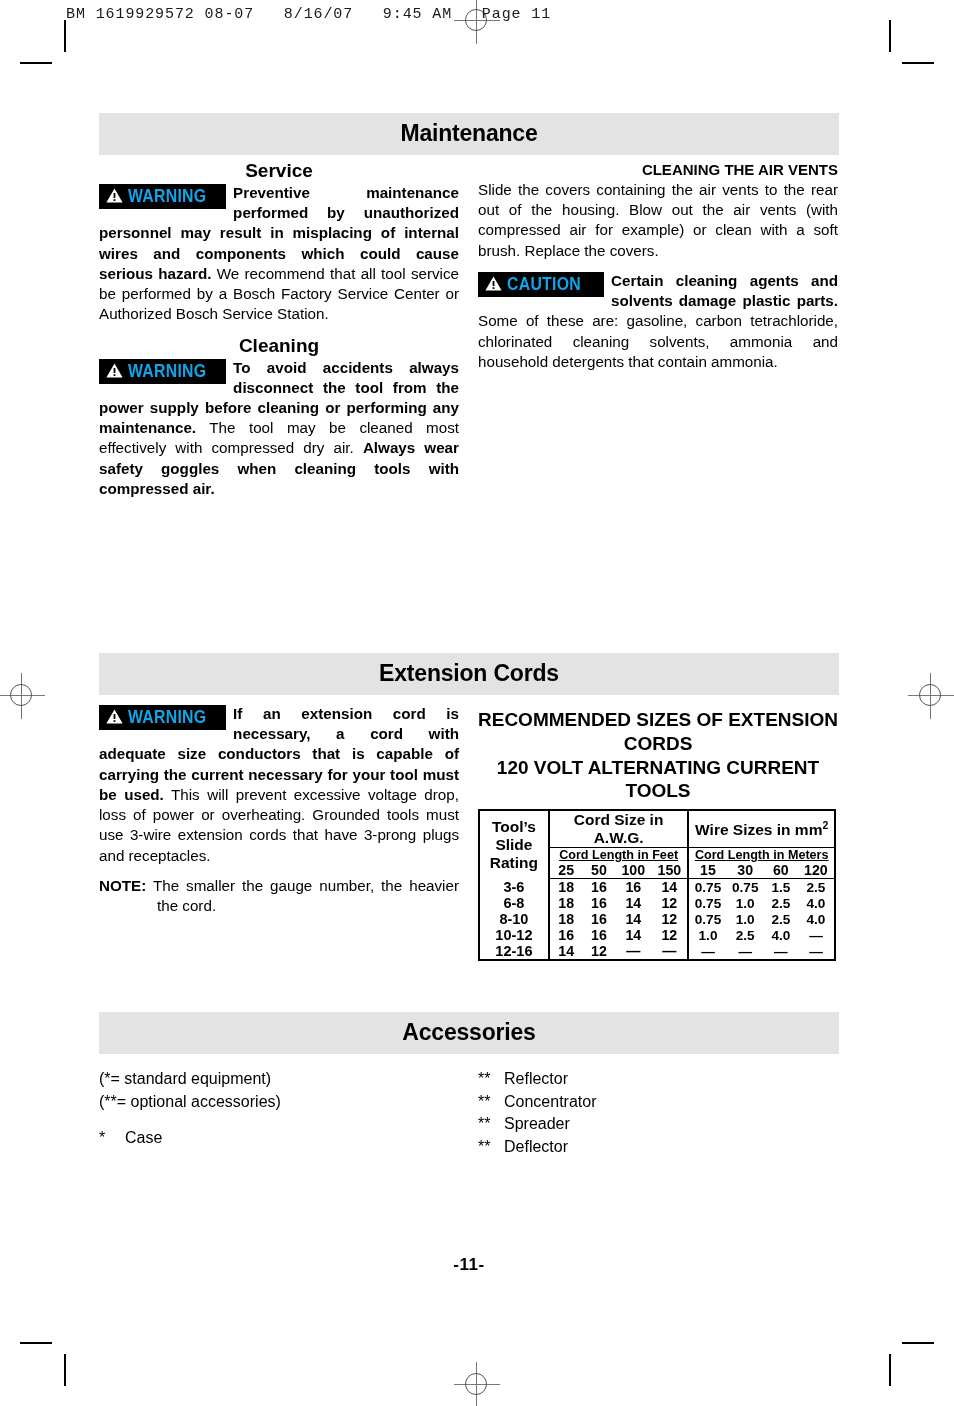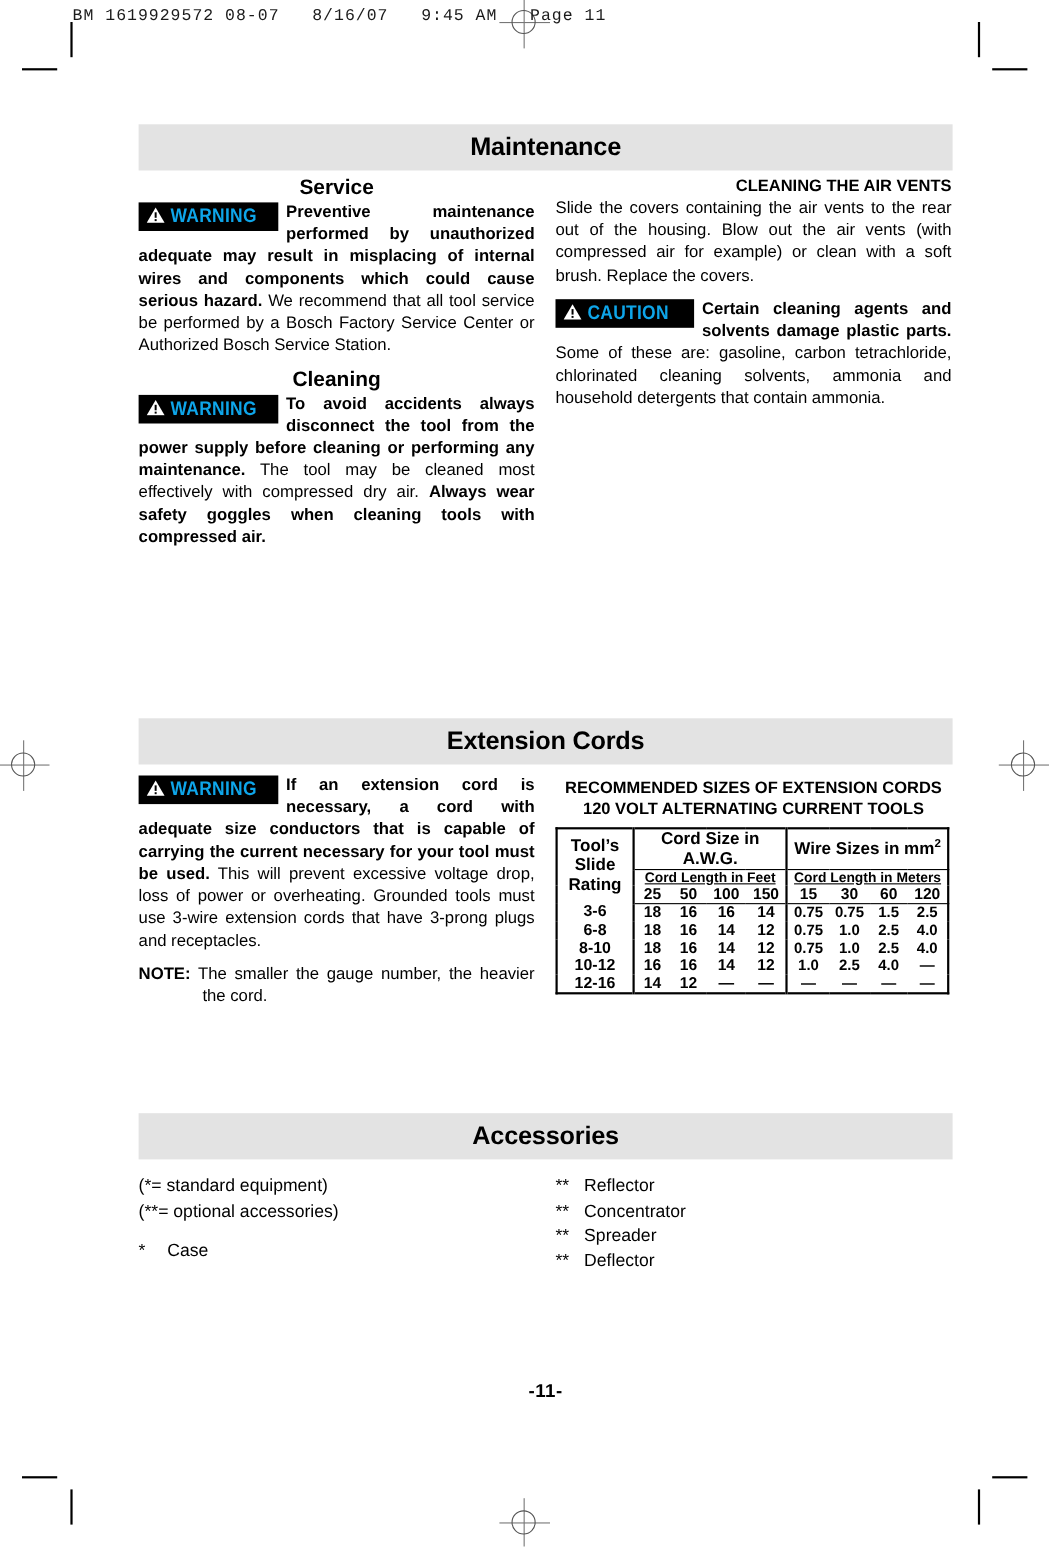--- a/index.html
+++ b/index.html
@@ -61,21 +61,21 @@
     font-family: "Liberation Mono", monospace;
     font-size: 15px;
     letter-spacing: 0.9px;
     color: #1a1a1a;
     white-space: pre;
   }
 
   
   .page {
     position: absolute;
-    left: 126px;
+    left: 99px;
     top: 0;
     width: 740px;
     height: 1212px;
   }
 
   .section-bar {
     background: #e3e3e3;
     text-align: center;
     font-size: 23px;
     font-weight: bold;
@@ -153,21 +153,21 @@
     margin: 0;
     padding-left: 58px;
     text-indent: -58px;
     text-align: justify;
   }
   .note-row .note-lbl { font-weight: bold; }
 
   
   .tbl-title {
     text-align: center;
-    font-size: 15px;
+    font-size: 19px;
     font-weight: bold;
     line-height: 1.25;
     margin: 4px 0 6px 0;
   }
   table.cords {
     border-collapse: collapse;
     width: 358px;
     border: 2.5px solid #000000;
     font-size: 14px;
   }
@@ -297,21 +297,21 @@
 
         <p class="body has-badge">
           <span class="badge">
             <span class="tri">
               <svg width="17" height="15" viewBox="0 0 17 15" aria-hidden="true">
                 <path d="M8.5 0.6 L16.6 14.4 L0.4 14.4 Z" fill="#ffffff"></path>
                 <rect x="7.6" y="5.0" width="1.8" height="5.0" fill="#000000"></rect>
                 <rect x="7.6" y="11.2" width="1.8" height="1.8" fill="#000000"></rect>
               </svg>
             </span><span class="btxt">WARNING</span>
-          </span><span class="b">Preventive maintenance performed by unauthorized adequate may result in misplacing of internal wires and components which could cause serious hazard.</span><span> We recommend that all tool service be performed by a Bosch Factory Service Center or Authorized Bosch Service Station.</span>
+          </span><span class="b">Preventive maintenance performed by unauthorized personnel may result in misplacing of internal wires and components which could cause serious hazard.</span><span> We recommend that all tool service be performed by a Bosch Factory Service Center or Authorized Bosch Service Station.</span>
         </p>
 
         <div class="sub-head">Cleaning</div>
 
         <p class="body has-badge last">
           <span class="badge">
             <span class="tri">
               <svg width="17" height="15" viewBox="0 0 17 15" aria-hidden="true">
                 <path d="M8.5 0.6 L16.6 14.4 L0.4 14.4 Z" fill="#ffffff"></path>
                 <rect x="7.6" y="5.0" width="1.8" height="5.0" fill="#000000"></rect>

